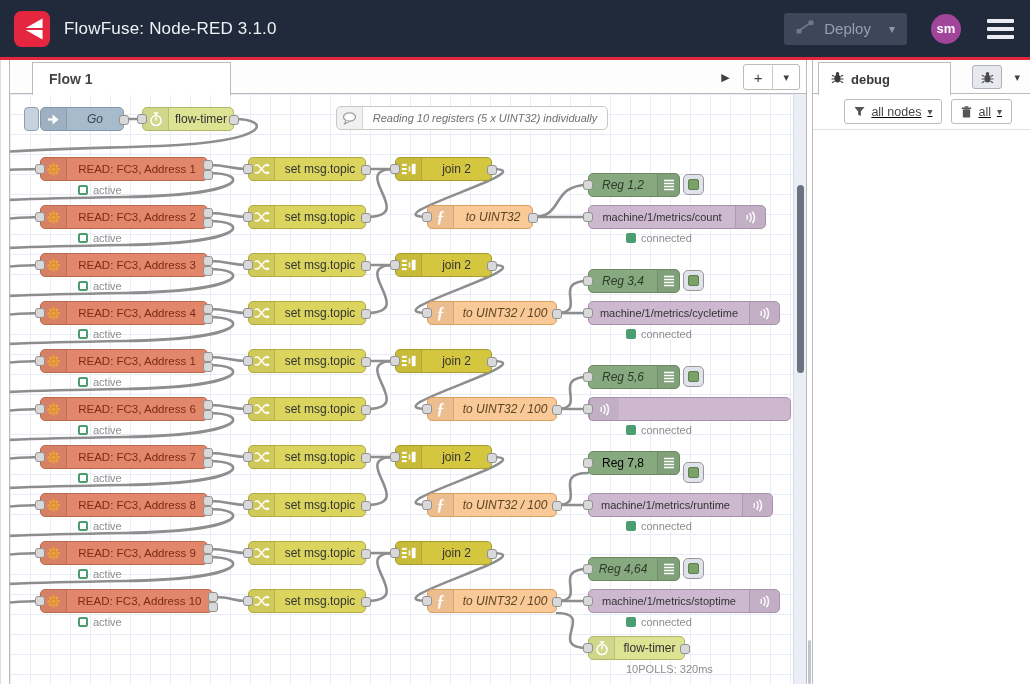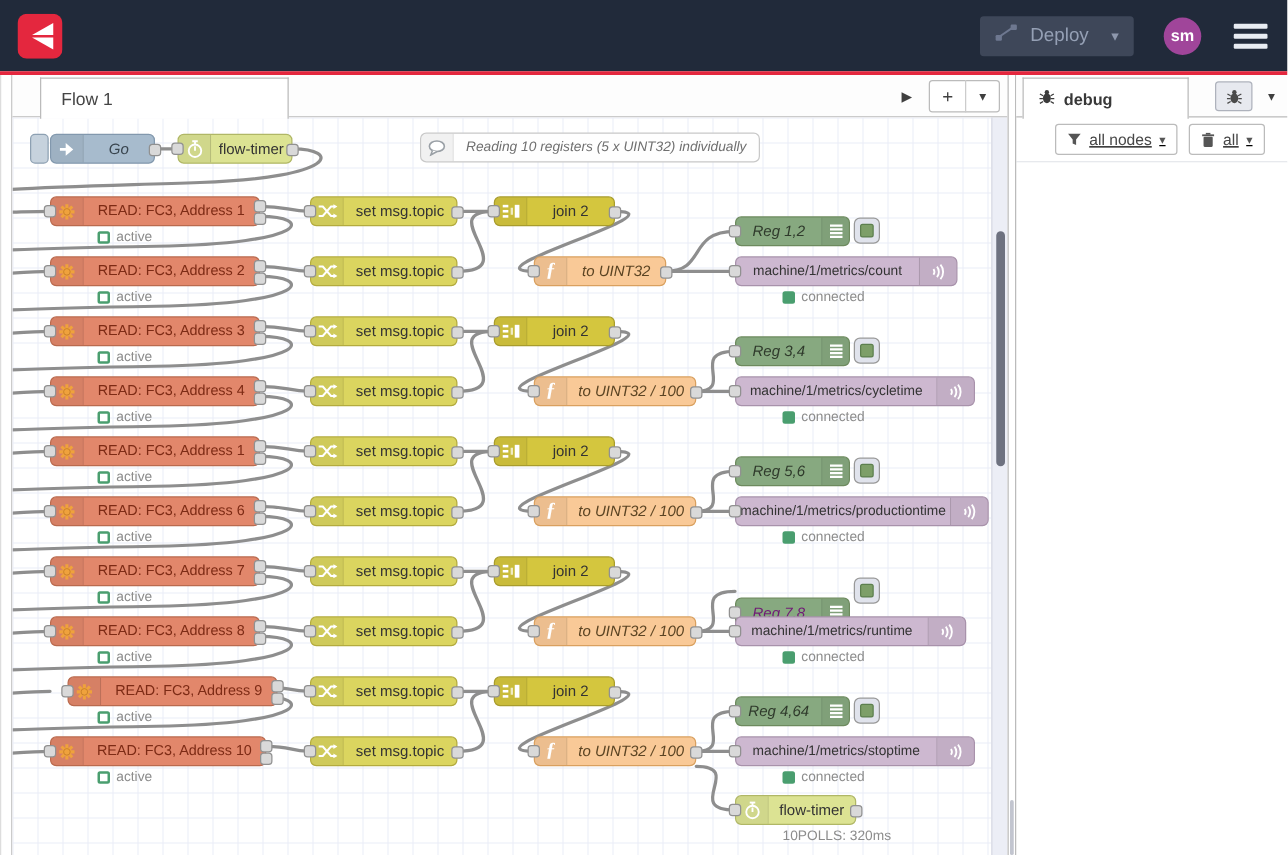--- a/index.html
+++ b/index.html
@@ -22,21 +22,21 @@
   #accent { height:3px; background:#e4273e; flex:0 0 auto; }
 
   
   #main { flex:1; display:flex; min-height:0; }
   #palette-strip { width:10px; background:#fff; border-right:1px solid #bbb; border-left:1px solid #ddd; }
   #flow-col { width:796px; display:flex; flex-direction:column; min-width:0; }
 
   .tabbar { height:34px; background:#fdfdfd; border-bottom:1px solid #bbb; position:relative; flex:0 0 auto; }
   #flow-tab { position:absolute; left:22px; top:2px; height:33px; width:199px; background:#fff;
     border:1px solid #bbb; border-bottom:none; display:flex; align-items:center; padding-left:16px;
-    font-size:14px; color:#454545; z-index:2; }
+    font-size:14px; color:#454545; z-index:2;font-weight:bold; }
   #tabbar-actions { position:absolute; right:6px; top:0; height:34px; display:flex; align-items:center; gap:13px; }
   #play-icon { color:#3f3f3f; font-size:11px; cursor:pointer; }
   #addbox { border:1px solid #bbb; border-radius:3px; background:#fff; height:26px; display:flex; align-items:center; }
   #addbox span { padding:0 10px; color:#3f3f3f; cursor:pointer; font-size:15px; }
   #addbox .sep { width:1px; height:26px; background:#ccc; padding:0; }
   #addbox .caret { font-size:11px; }
 
   #canvas-row { flex:1; display:flex; min-height:0; }
   #canvas { position:relative; width:783px; height:590px; overflow:hidden; background:#fff;
     background-image:linear-gradient(#e9ecf7 1px, transparent 1px), linear-gradient(90deg,#e9ecf7 1px, transparent 1px);
@@ -88,20 +88,21 @@
 
 <div id="app">
   <header id="header">
     <span id="logo">
       <svg viewBox="0 0 34 34" width="36" height="36">
         <rect width="34" height="34" rx="7" fill="#e4273e"></rect>
         <polygon points="27,7 11,16 27,16" fill="#fff"></polygon>
         <polygon points="27,27 11,18 27,18" fill="#fff"></polygon>
       </svg>
     </span>
+    <span id="title">FlowFuse: Node-RED 3.1.0</span>
     <div id="header-right">
       <div id="deploy">
         <span>
           <svg viewBox="0 0 18 14" width="18" height="14">
             <rect x="0.5" y="9" width="5" height="4.5" rx="1" fill="#6e7890"></rect>
             <rect x="12.5" y="0.5" width="5" height="4.5" rx="1" fill="#6e7890"></rect>
             <path d="M4,10 L13.5,3.5" stroke="#6e7890" stroke-width="1.6" fill="none"></path>
           </svg>
         </span>
         <span class="dep-label">Deploy</span>
@@ -475,21 +476,21 @@
                       <path d="M1,10 h3.5 l7,-8 h3"></path>
                     </g>
                     <polygon points="13.5,0 17,2 13.5,4" fill="#fff"></polygon>
                     <polygon points="13.5,8 17,10 13.5,12" fill="#fff"></polygon>
                   </svg>
                 </div>
                 <span class="nlabel">set msg.topic</span>
                 <span class="port in"></span>
                 <span class="port" style="right: -6px; top: 7px;"></span>
               </div>
-              <div class="node" style="left: 44px; top: 447px; width: 168px; background: rgb(226, 135, 107); border-color: rgb(185, 106, 78); color: rgb(125, 43, 21); font-size: 11.5px;">
+              <div class="node" style="left: 30px; top: 447px; width: 168px; background: rgb(226, 135, 107); border-color: rgb(185, 106, 78); color: rgb(125, 43, 21); font-size: 11.5px;">
                 <div class="nreg left">
                   <svg viewBox="0 0 16 16" width="15" height="15">
                     <g stroke="#efa23c" stroke-width="2.6">
                       <path d="M8,1.5 V14.5 M1.5,8 H14.5 M3.4,3.4 L12.6,12.6 M12.6,3.4 L3.4,12.6"></path>
                     </g>
                     <circle cx="8" cy="8" r="2.8" fill="#efa23c" stroke="#c87f2a" stroke-width="0.8"></circle>
                   </svg>
                 </div>
                 <span class="nlabel">READ: FC3, Address 9</span>
                 <span class="port in"></span>
@@ -690,21 +691,20 @@
                       <path d="M1,1.5 h10 M1,4.5 h10 M1,7.5 h10 M1,10.5 h10"></path>
                     </g>
                   </svg>
                 </div>
                 <span class="port in"></span>
               </div>
               <div class="dbg-btn" style="left: 673px; top: 272px;">
                 <i></i>
               </div>
               <div class="node" style="left: 578px; top: 303px; width: 203px; background: rgb(205, 184, 208); border-color: rgb(168, 146, 171); font-size: 11px;">
-                <span class="nlabel">machine/1/metrics/productiontime</span>
                 <div class="nreg right" style="width: 30px;">
                   <svg viewBox="0 0 14 14" width="13" height="13">
                     <g stroke="#fff" stroke-width="1.6" fill="none">
                       <path d="M3,4.5 a4.5,4.5 0 0 1 0,5"></path>
                       <path d="M6,2.5 a7,7 0 0 1 0,9"></path>
                       <path d="M9,0.8 a9.5,9.5 0 0 1 0,12.4"></path>
                     </g>
                   </svg>
                 </div>
                 <span class="port in"></span>
@@ -730,21 +730,21 @@
                 <span class="port" style="right: -6px; top: 7px;"></span>
               </div>
               <div class="node" style="left: 417px; top: 399px; width: 130px; background: rgb(249, 201, 151); border-color: rgb(217, 160, 95); color: rgb(91, 68, 35); font-style: italic;">
                 <div class="nreg left">
                   <span class="fx">ƒ</span>
                 </div>
                 <span class="nlabel">to UINT32 / 100</span>
                 <span class="port in"></span>
                 <span class="port" style="right: -6px; top: 7px;"></span>
               </div>
-              <div class="node" style="left: 578px; top: 384px; width: 92px; background: rgb(135, 169, 128); border-color: rgb(109, 138, 94); color: #701a75; font-style: italic;">
+              <div class="node" style="left: 578px; top: 357px; width: 92px; background: rgb(135, 169, 128); border-color: rgb(109, 138, 94); color: #000000; ">
                 <span class="nlabel">Reg 7,8</span>
                 <div class="nreg right" style="width: 22px;">
                   <svg viewBox="0 0 12 12" width="12" height="12">
                     <g stroke="#fff" stroke-width="1.7">
                       <path d="M1,1.5 h10 M1,4.5 h10 M1,7.5 h10 M1,10.5 h10"></path>
                     </g>
                   </svg>
                 </div>
                 <span class="port in"></span>
               </div>

